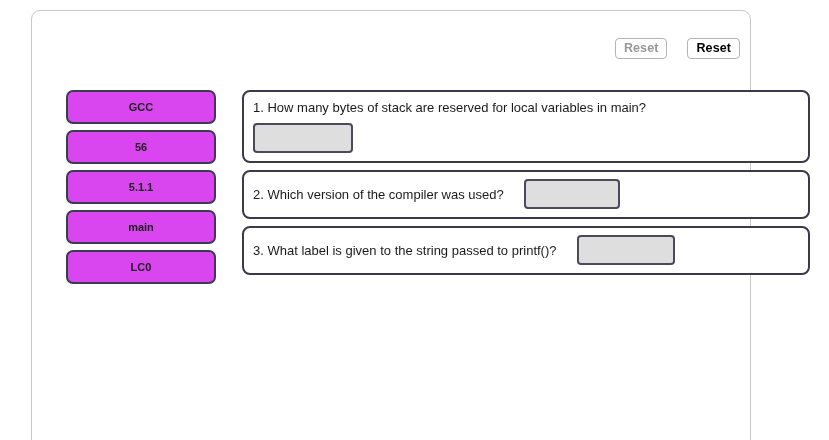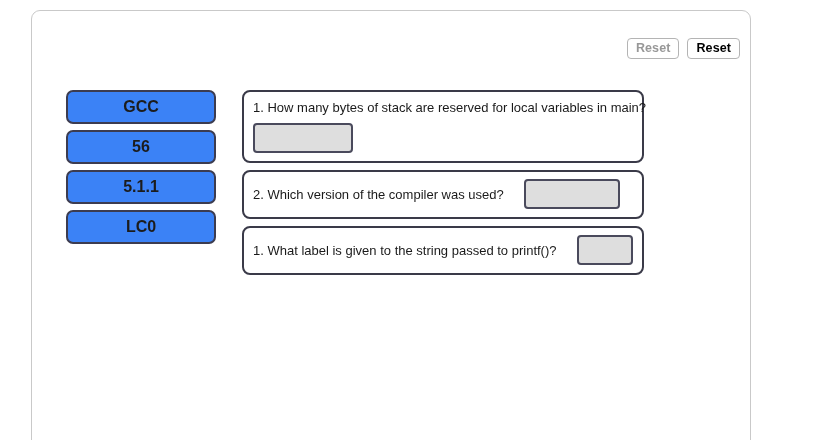--- a/index.html
+++ b/index.html
@@ -28,21 +28,21 @@
     border-radius: 9px;
     background: #ffffff;
   }
 
   
   #toolbar {
     position: absolute;
     right: 10px;
     top: 27px;
     display: flex;
-    gap: 8px;
+    gap: 20px;
     align-items: center;
   }
   .tool-button {
     box-sizing: border-box;
     height: 21px;
     padding: 0 8px;
     border: 1px solid #b4b4b4;
     border-radius: 4px;
     background: #ffffff;
     font-family: "Liberation Sans", sans-serif;
@@ -68,42 +68,42 @@
     top: 79px;
     width: 150px;
   }
   .drag-tile {
     box-sizing: border-box;
     width: 150px;
     height: 34px;
     margin-bottom: 6px;
     border: 2px solid #3c3c50;
     border-radius: 7px;
-    background: #3b82f6;
+    background: #d946ef;
     color: #1c1c1c;
     font-family: "Liberation Sans", sans-serif;
-    font-size: 16px;
+    font-size: 11px;
     font-weight: bold;
     display: flex;
     align-items: center;
     justify-content: center;
     cursor: move;
     user-select: none;
   }
 
   
   #question-list {
     position: absolute;
     left: 210px;
     top: 79px;
     width: 472px;
   }
   .question-card {
     box-sizing: border-box;
-    width: 402px;
+    width: 568px;
     margin-bottom: 7px;
     border: 2px solid #3a3a48;
     border-radius: 8px;
     background: #ffffff;
     padding: 7px 9px 8px 9px;
   }
   .question-card.stacked {
     
     display: block;
   }
@@ -140,35 +140,36 @@
 
   <div id="toolbar">
     <button class="tool-button disabled">Reset</button>
     <button class="tool-button enabled">Reset</button>
   </div>
 
   <div id="tile-tray">
     <div class="drag-tile">GCC</div>
     <div class="drag-tile">56</div>
     <div class="drag-tile">5.1.1</div>
+    <div class="drag-tile">main</div>
     <div class="drag-tile">LC0</div>
   </div>
 
   <div id="question-list">
 
     <div class="question-card stacked">
       <div class="question-text">1. How many bytes of stack are reserved for local variables in main?</div>
       <div class="answer-slot slot-wide"></div>
     </div>
 
     <div class="question-card inline">
       <div class="question-text">2. Which version of the compiler was used?</div>
       <div class="answer-slot slot-med"></div>
     </div>
 
     <div class="question-card inline">
-      <div class="question-text">1. What label is given to the string passed to printf()?</div>
+      <div class="question-text">3. What label is given to the string passed to printf()?</div>
       <div class="answer-slot slot-med2"></div>
     </div>
 
   </div>
 
 </div>
 
 </body></html>

